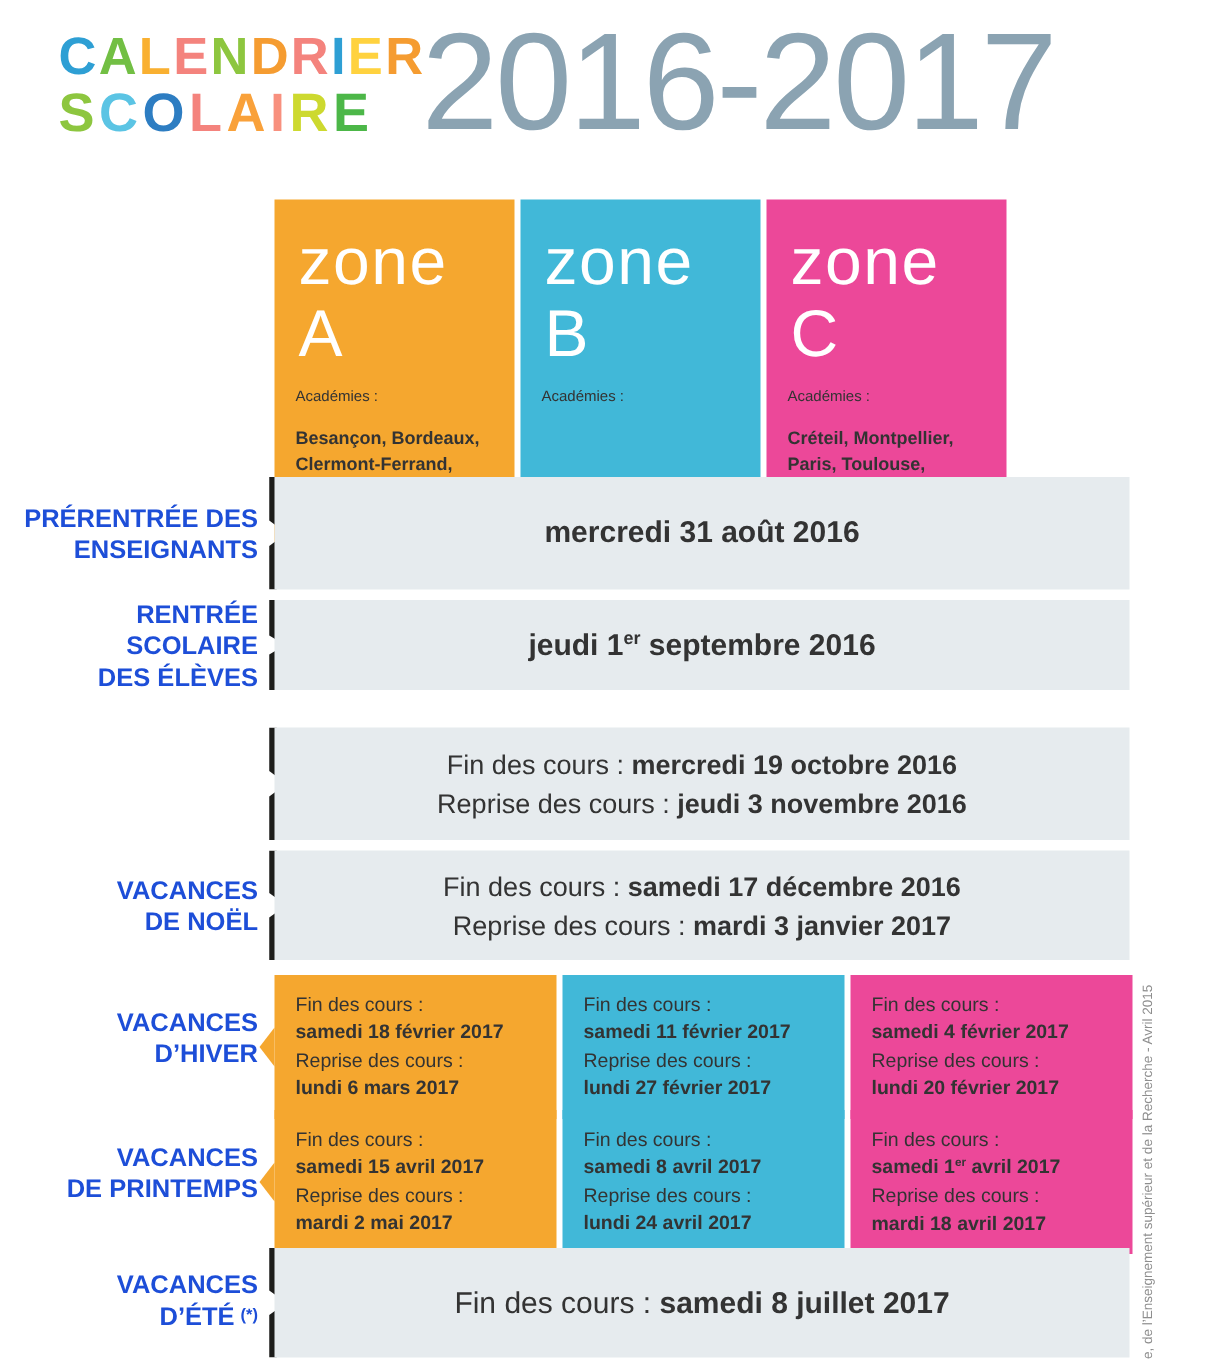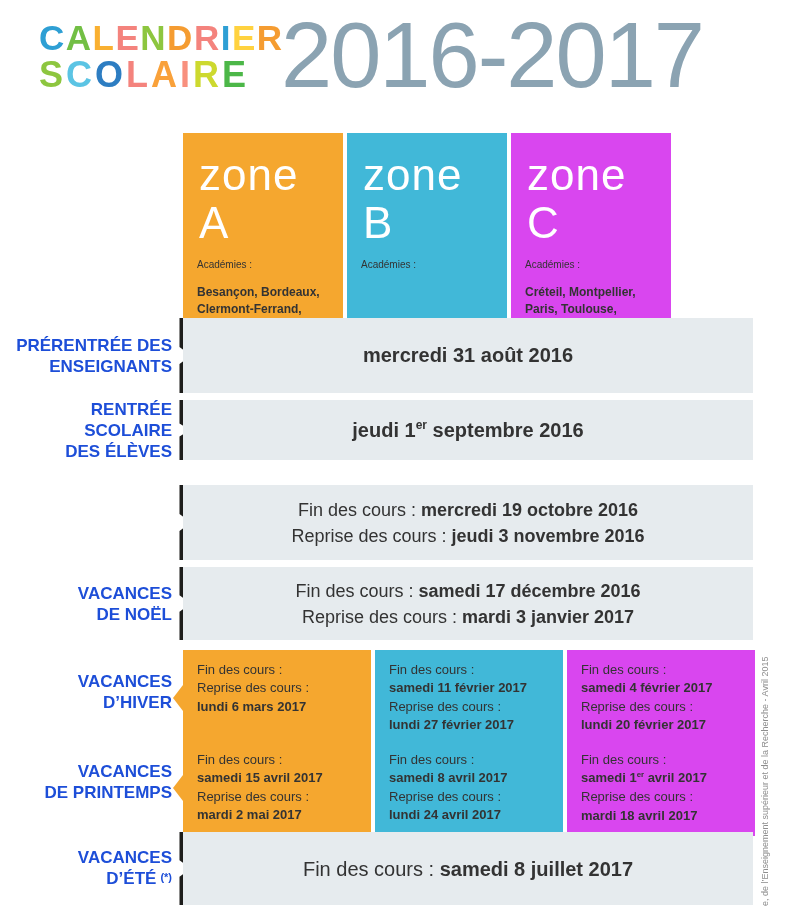--- a/index.html
+++ b/index.html
@@ -17,21 +17,21 @@
     letter-spacing:-2px; color:#8ba3b2; font-weight:normal;
   }
   
   .zones {
     position:absolute; left:183px; top:133px; width:488px; height:177px;
     display:grid; grid-template-columns:1fr 1fr 1fr; gap:4px;
   }
   .zone-cell { padding:10px 12px; color:#333; }
   .bg-a { background:#F5A72F; }
   .bg-b { background:#41B8D8; }
-  .bg-c { background:#d946ef; }
+  .bg-c { background:#ec4899; }
   .zone-title { font-size:44px; line-height:48px; color:#fff; font-weight:normal;
     letter-spacing:1px; margin:8px 0 12px 4px; }
   .zone-acad-label { font-size:10px; margin-left:2px; margin-bottom:14px; }
   .zone-acad-list { font-size:12px; font-weight:bold; line-height:1.38; margin-left:2px; }
   
   .row { position:absolute; left:0; width:805px; }
   .row-label {
     position:absolute; left:0; top:0; height:100%; width:172px;
     display:flex; flex-direction:column; justify-content:center;
     text-align:right; font-weight:bold; font-size:17px; line-height:21px; color:#1d4ed8;
@@ -143,20 +143,21 @@
   </div>
 
   <div class="row" style="top:650px;height:83px;">
     <div class="row-label">
       <div>VACANCES</div>
       <div>D’HIVER</div>
     </div>
     <div class="cells">
       <div class="vcell bg-a">
         <div>Fin des cours :</div>
+        <div class="b">samedi 18 février 2017</div>
         <div>Reprise des cours :</div>
         <div class="b">lundi 6 mars 2017</div>
       </div>
       <div class="vcell bg-b">
         <div>Fin des cours :</div>
         <div class="b">samedi 11 février 2017</div>
         <div>Reprise des cours :</div>
         <div class="b">lundi 27 février 2017</div>
       </div>
       <div class="vcell bg-c">

